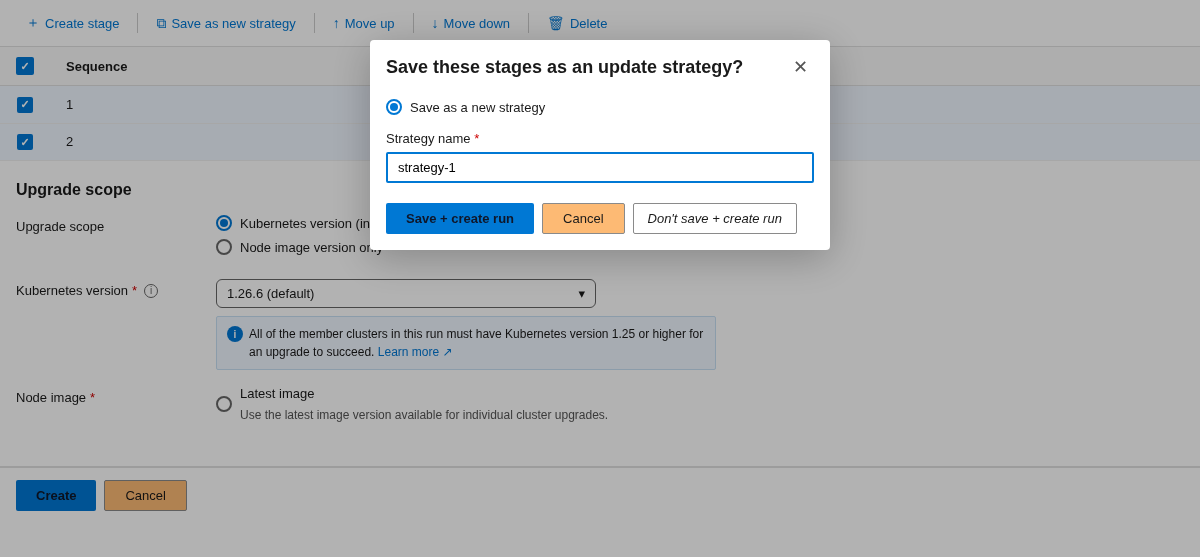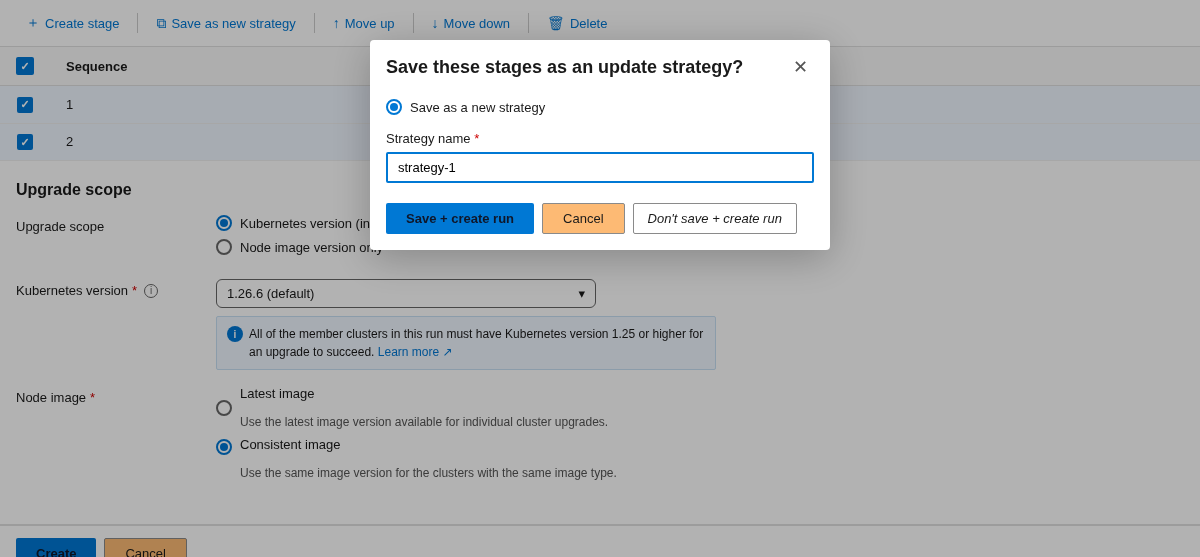--- a/index.html
+++ b/index.html
@@ -191,21 +191,21 @@
       align-items: center;
       justify-content: center;
       flex-shrink: 0;
       margin-top: 1px;
     }
     .learn-more { color: #0078d4; text-decoration: none; }
 
     .radio-desc {
       font-size: 12px;
       color: #555;
-      margin-top: 14px;
+      margin-top: 7px;
     }
 
     
     .footer {
       padding: 12px 16px;
       border-top: 1px solid #e0e0e0;
       display: flex;
       gap: 8px;
     }
     .btn-primary {
@@ -441,27 +441,20 @@
         <span class="required"> *</span>
       </div>
       <div class="form-field">
         <div class="radio-option">
           <span class="radio-btn unchecked"></span>
           <div>
             <div>Latest image</div>
             <div class="radio-desc">Use the latest image version available for individual cluster upgrades.</div>
           </div>
         </div>
-        <div class="radio-option" style="align-items:flex-start; margin-top:6px;">
-          <span class="radio-btn checked" style="margin-top:2px;"></span>
-          <div>
-            <div>Consistent image</div>
-            <div class="radio-desc">Use the same image version for the clusters with the same image type.</div>
-          </div>
-        </div>
       </div>
     </div>
   </div>
 
   <hr class="divider">
 
   <div class="footer">
     <button class="btn-primary">Create</button>
     <button class="btn-secondary">Cancel</button>
   </div>

